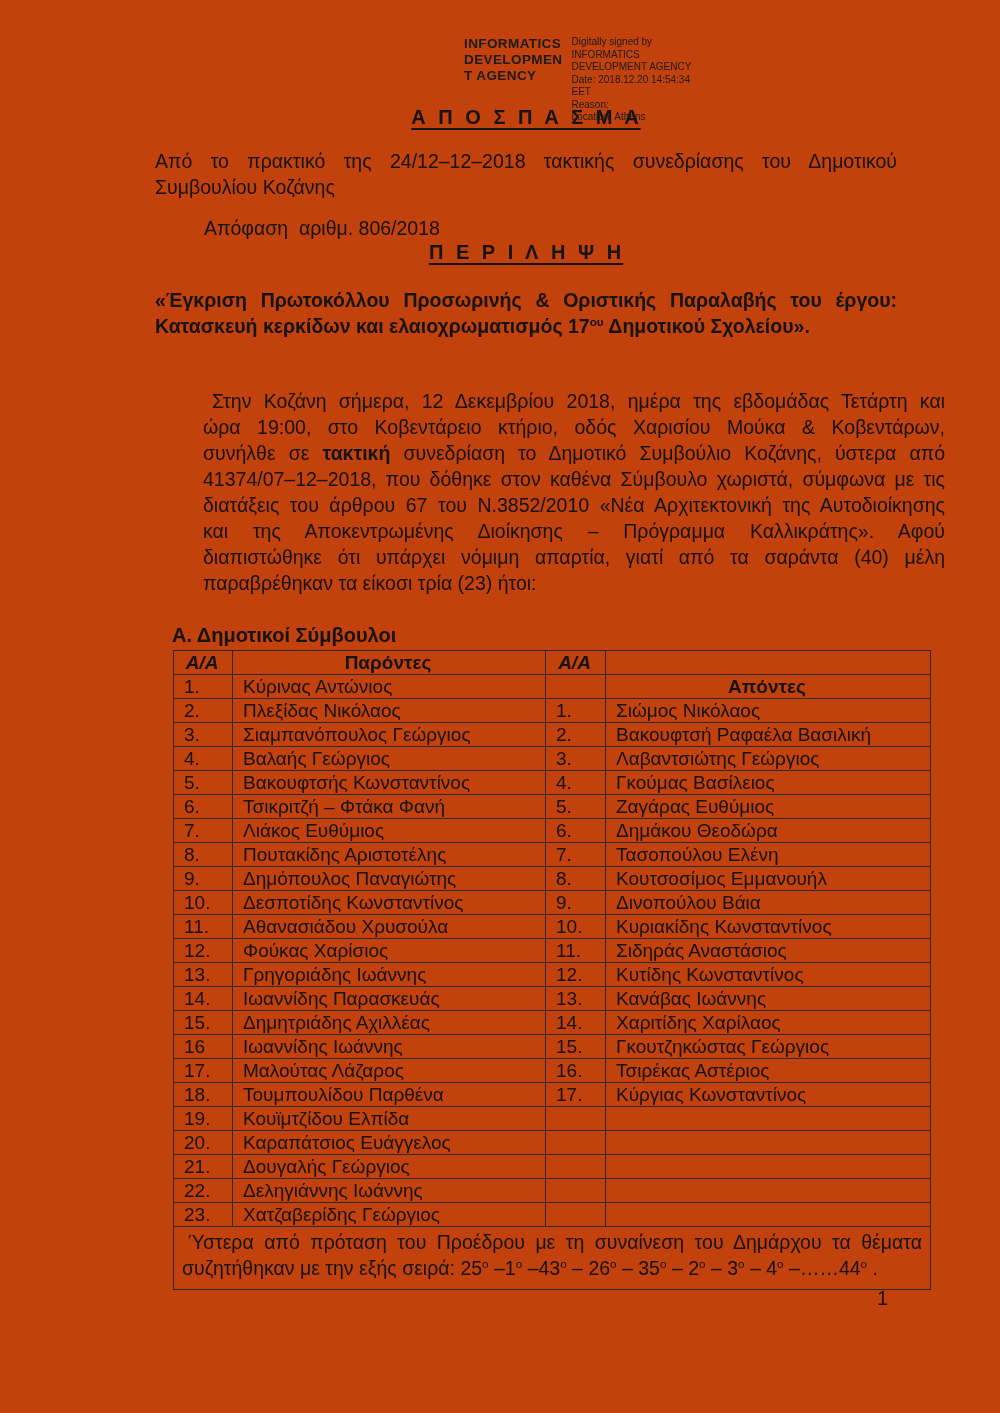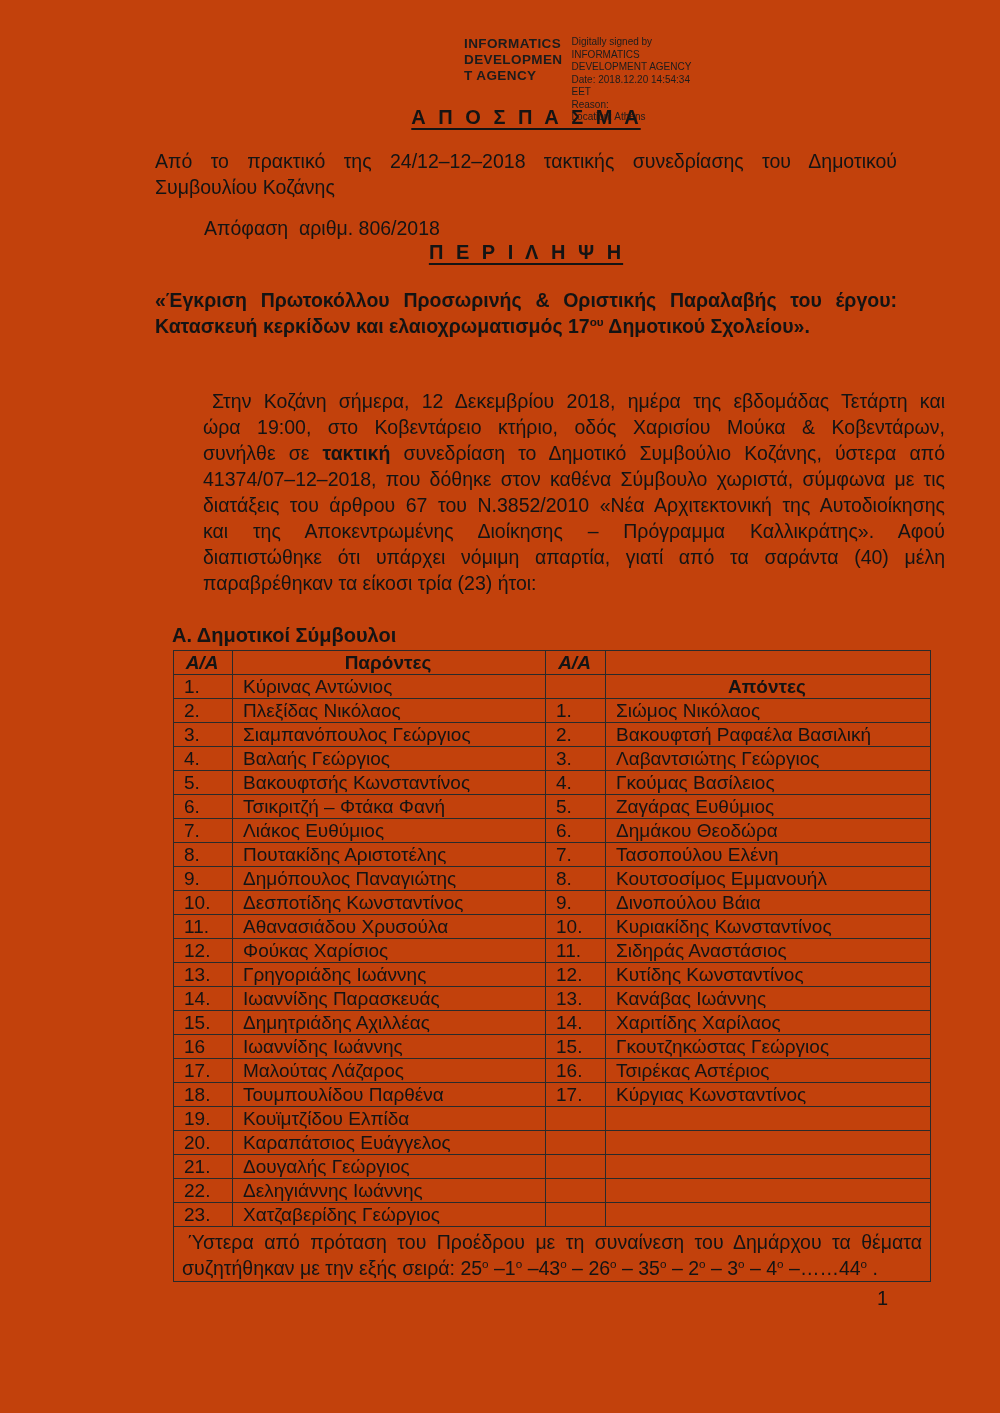--- a/index.html
+++ b/index.html
@@ -40,21 +40,21 @@
     font-size:19px; color:#141414;
   }
   .council td {
     border:1.5px solid #2a2a2a; height:24px;
     padding:0 6px 0 10px; vertical-align:middle;
     white-space:nowrap; overflow:hidden;
   }
   .council td.c { text-align:center; padding-left:4px;margin-top:10px; }
   .council td.bold { font-weight:bold; }
   .council td.i { font-style:italic; }
-  .council .footer-cell { white-space:normal; height:auto; padding:2px 8px 0 8px; font-size:19.5px; }
+  .council .footer-cell { white-space:normal; height:auto; padding:2px 8px 8px 8px; font-size:19.5px; }
   .council .footer-cell .line { line-height:26px; text-align:justify; text-align-last:justify; }
   .council .footer-cell .line.last { text-align-last:left; }
   .council .footer-cell .line:first-child { text-indent:6px; }
   .pageno { position:absolute; left:877px; top:1287px; font-size:20px; }
 </style>
 </head>
 <body>
 
 <div class="page">
 

